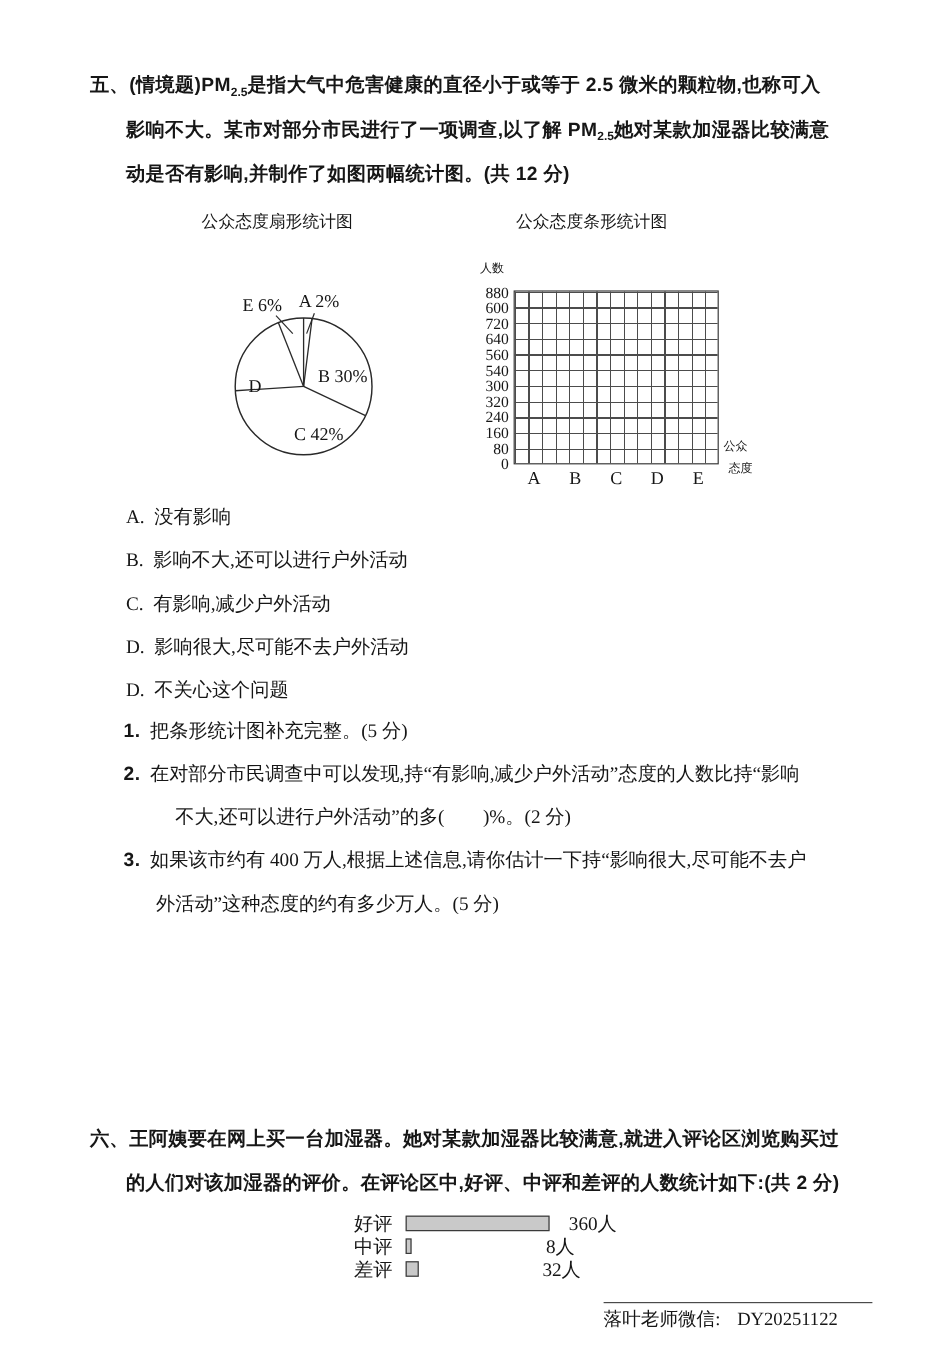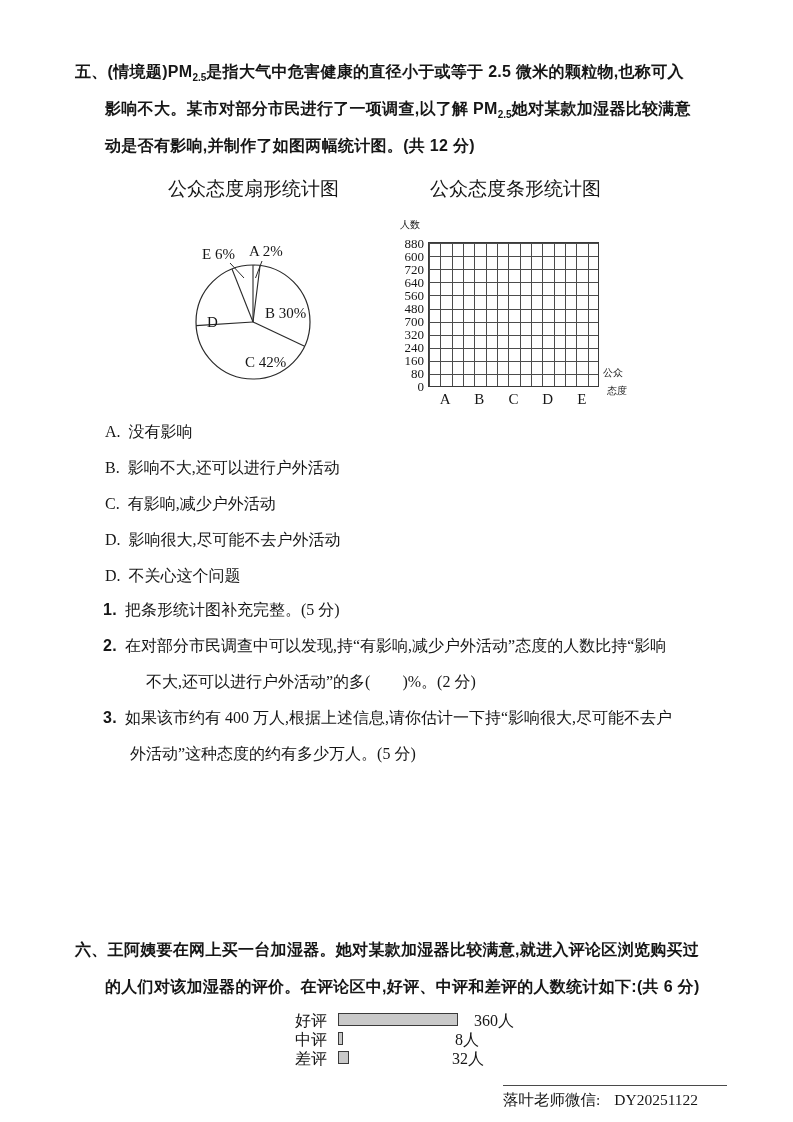--- a/index.html
+++ b/index.html
@@ -5,21 +5,21 @@
   *{margin:0;padding:0;box-sizing:border-box}
   html,body{background:#ffffff}
   body{
     position:relative;width:793px;height:1122px;overflow:hidden;
     font-family:"Liberation Serif",serif;color:#161616;
   }
   .abs{position:absolute;white-space:pre;font-size:16px;line-height:1.25}
   .hei{font-family:"Liberation Sans",sans-serif;font-weight:700;letter-spacing:.3px}
   .song{font-family:"Liberation Serif",serif;font-weight:400}
   sub.pmsub{font-size:10px;vertical-align:-4px;letter-spacing:0}
-  .chart-title{font-size:19px}
+  .chart-title{font-size:14px}
   .small{font-size:10px}
   .numlbl{margin-right:8px}
   
   .grid{
     position:absolute;left:428px;top:242px;width:171px;height:145px;
     border:1px solid #3a3a3a;
     background-image:
       repeating-linear-gradient(to right,#4c4c4c 0 1px,transparent 1px 11.33px),
       repeating-linear-gradient(to bottom,#4c4c4c 0 1px,transparent 1px 13.1px);
   }
@@ -72,22 +72,22 @@
 </svg>
 
 <div class="abs small" style="left:400px;top:219px">人数</div>
 
 <div class="yticks">
   <span>880</span>
   <span>600</span>
   <span>720</span>
   <span>640</span>
   <span>560</span>
-  <span>480</span>
-  <span>700</span>
+  <span>540</span>
+  <span>300</span>
   <span>320</span>
   <span>240</span>
   <span>160</span>
   <span>80</span>
   <span>0</span>
 </div>
 
 <div class="grid"></div>
 
 <div class="xticks">
@@ -109,21 +109,21 @@
 
 <div class="abs" style="left:103px;top:600px"><span class="hei numlbl">1.</span><span class="song">把条形统计图补充完整。(5 分)</span></div>
 
 <div class="abs" style="left:103px;top:636px"><span class="hei numlbl">2.</span><span class="song">在对部分市民调查中可以发现,持“有影响,减少户外活动”态度的人数比持“影响</span></div>
 <div class="abs song" style="left:146px;top:672px">不大,还可以进行户外活动”的多(        )%。(2 分)</div>
 
 <div class="abs" style="left:103px;top:708px"><span class="hei numlbl">3.</span><span class="song">如果该市约有 400 万人,根据上述信息,请你估计一下持“影响很大,尽可能不去户</span></div>
 <div class="abs song" style="left:130px;top:744px">外活动”这种态度的约有多少万人。(5 分)</div>
 
 <div class="abs hei" style="left:75px;top:940px"><span>六、</span><span>王阿姨要在网上买一台加湿器。她对某款加湿器比较满意,就进入评论区浏览购买过</span></div>
-<div class="abs hei" style="left:105px;top:977px">的人们对该加湿器的评价。在评论区中,好评、中评和差评的人数统计如下:(共 6 分)</div>
+<div class="abs hei" style="left:105px;top:977px">的人们对该加湿器的评价。在评论区中,好评、中评和差评的人数统计如下:(共 2 分)</div>
 
 <div class="abs song" style="left:295px;top:1011px">好评</div>
 <span class="q6bar" style="left: 338px; top: 1013px; width: 120px;"></span>
 <div class="abs song" style="left:474px;top:1011px">360人</div>
 
 <div class="abs song" style="left:295px;top:1030px">中评</div>
 <span class="q6bar" style="left: 338px; top: 1032px; width: 4.5px;"></span>
 <div class="abs song" style="left:455px;top:1030px">8人</div>
 
 <div class="abs song" style="left:295px;top:1049px">差评</div>

